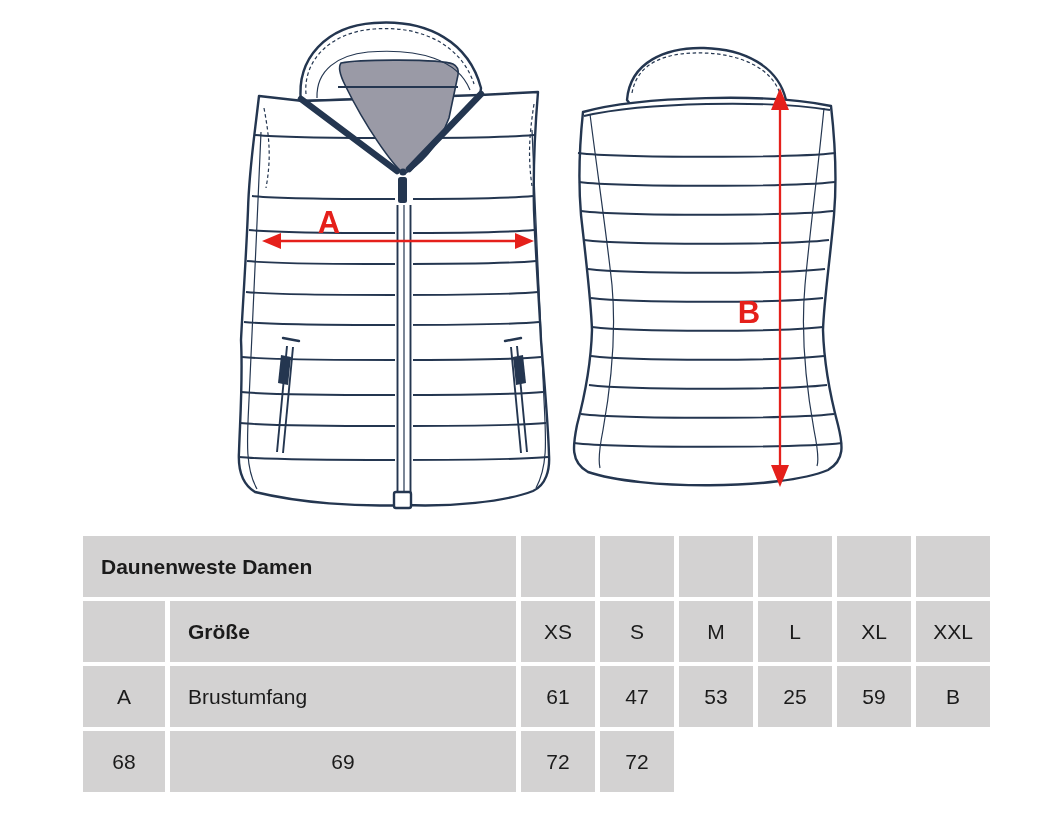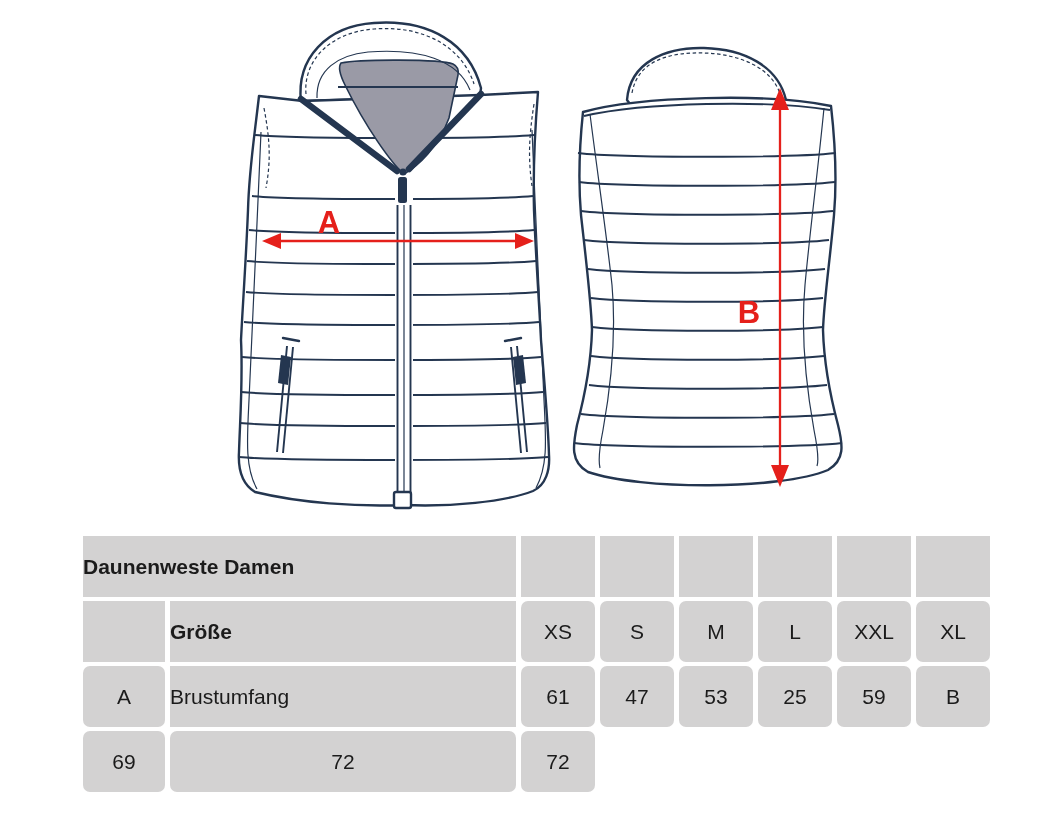--- a/index.html
+++ b/index.html
@@ -15,22 +15,22 @@
   .redline{fill:none;stroke:#e5201b;stroke-width:2.3;}
   .redfill{fill:#e5201b;stroke:none;}
   .measure-label{font-family:"Liberation Sans",sans-serif;font-size:31px;font-weight:bold;
                  fill:#e5201b;text-anchor:middle;}
   
   #size-table{position:absolute;left:83px;top:536px;display:grid;
               grid-template-columns:82px 346px repeat(6,74px);
               grid-auto-rows:61px;gap:4px 5px;}
   .cell{background:#d3d2d2;display:flex;align-items:center;color:#1b1b1b;
         font-size:21px;line-height:1;}
-  .cell.left{justify-content:flex-start;padding-left:0;}
-  .cell.center{justify-content:center;border-radius:7px;}
+  .cell.left{justify-content:flex-start;padding-left:18px;}
+  .cell.center{justify-content:center;}
   .cell.bold{font-weight:bold;}
   .cell.span2{grid-column:1 / 3;}
 </style>
 </head>
 <body>
 
 <div id="stage">
 
   <svg id="vest-figure" viewBox="0 0 1050 532">
 
@@ -165,29 +165,30 @@
     <div class="cell"></div>
     <div class="cell"></div>
     <div class="cell"></div>
 
     <div class="cell"></div>
     <div class="cell left bold">Größe</div>
     <div class="cell center">XS</div>
     <div class="cell center">S</div>
     <div class="cell center">M</div>
     <div class="cell center">L</div>
+    <div class="cell center">XL</div>
     <div class="cell center">XXL</div>
-    <div class="cell center">XL</div>
 
     <div class="cell center">A</div>
     <div class="cell left">Brustumfang</div>
     <div class="cell center">61</div>
     <div class="cell center">47</div>
     <div class="cell center">53</div>
     <div class="cell center">25</div>
     <div class="cell center">59</div>
 
     <div class="cell center">B</div>
+    <div class="cell center">68</div>
     <div class="cell center">69</div>
     <div class="cell center">72</div>
     <div class="cell center">72</div>
   </div>
 </div>
 
 </body></html>

